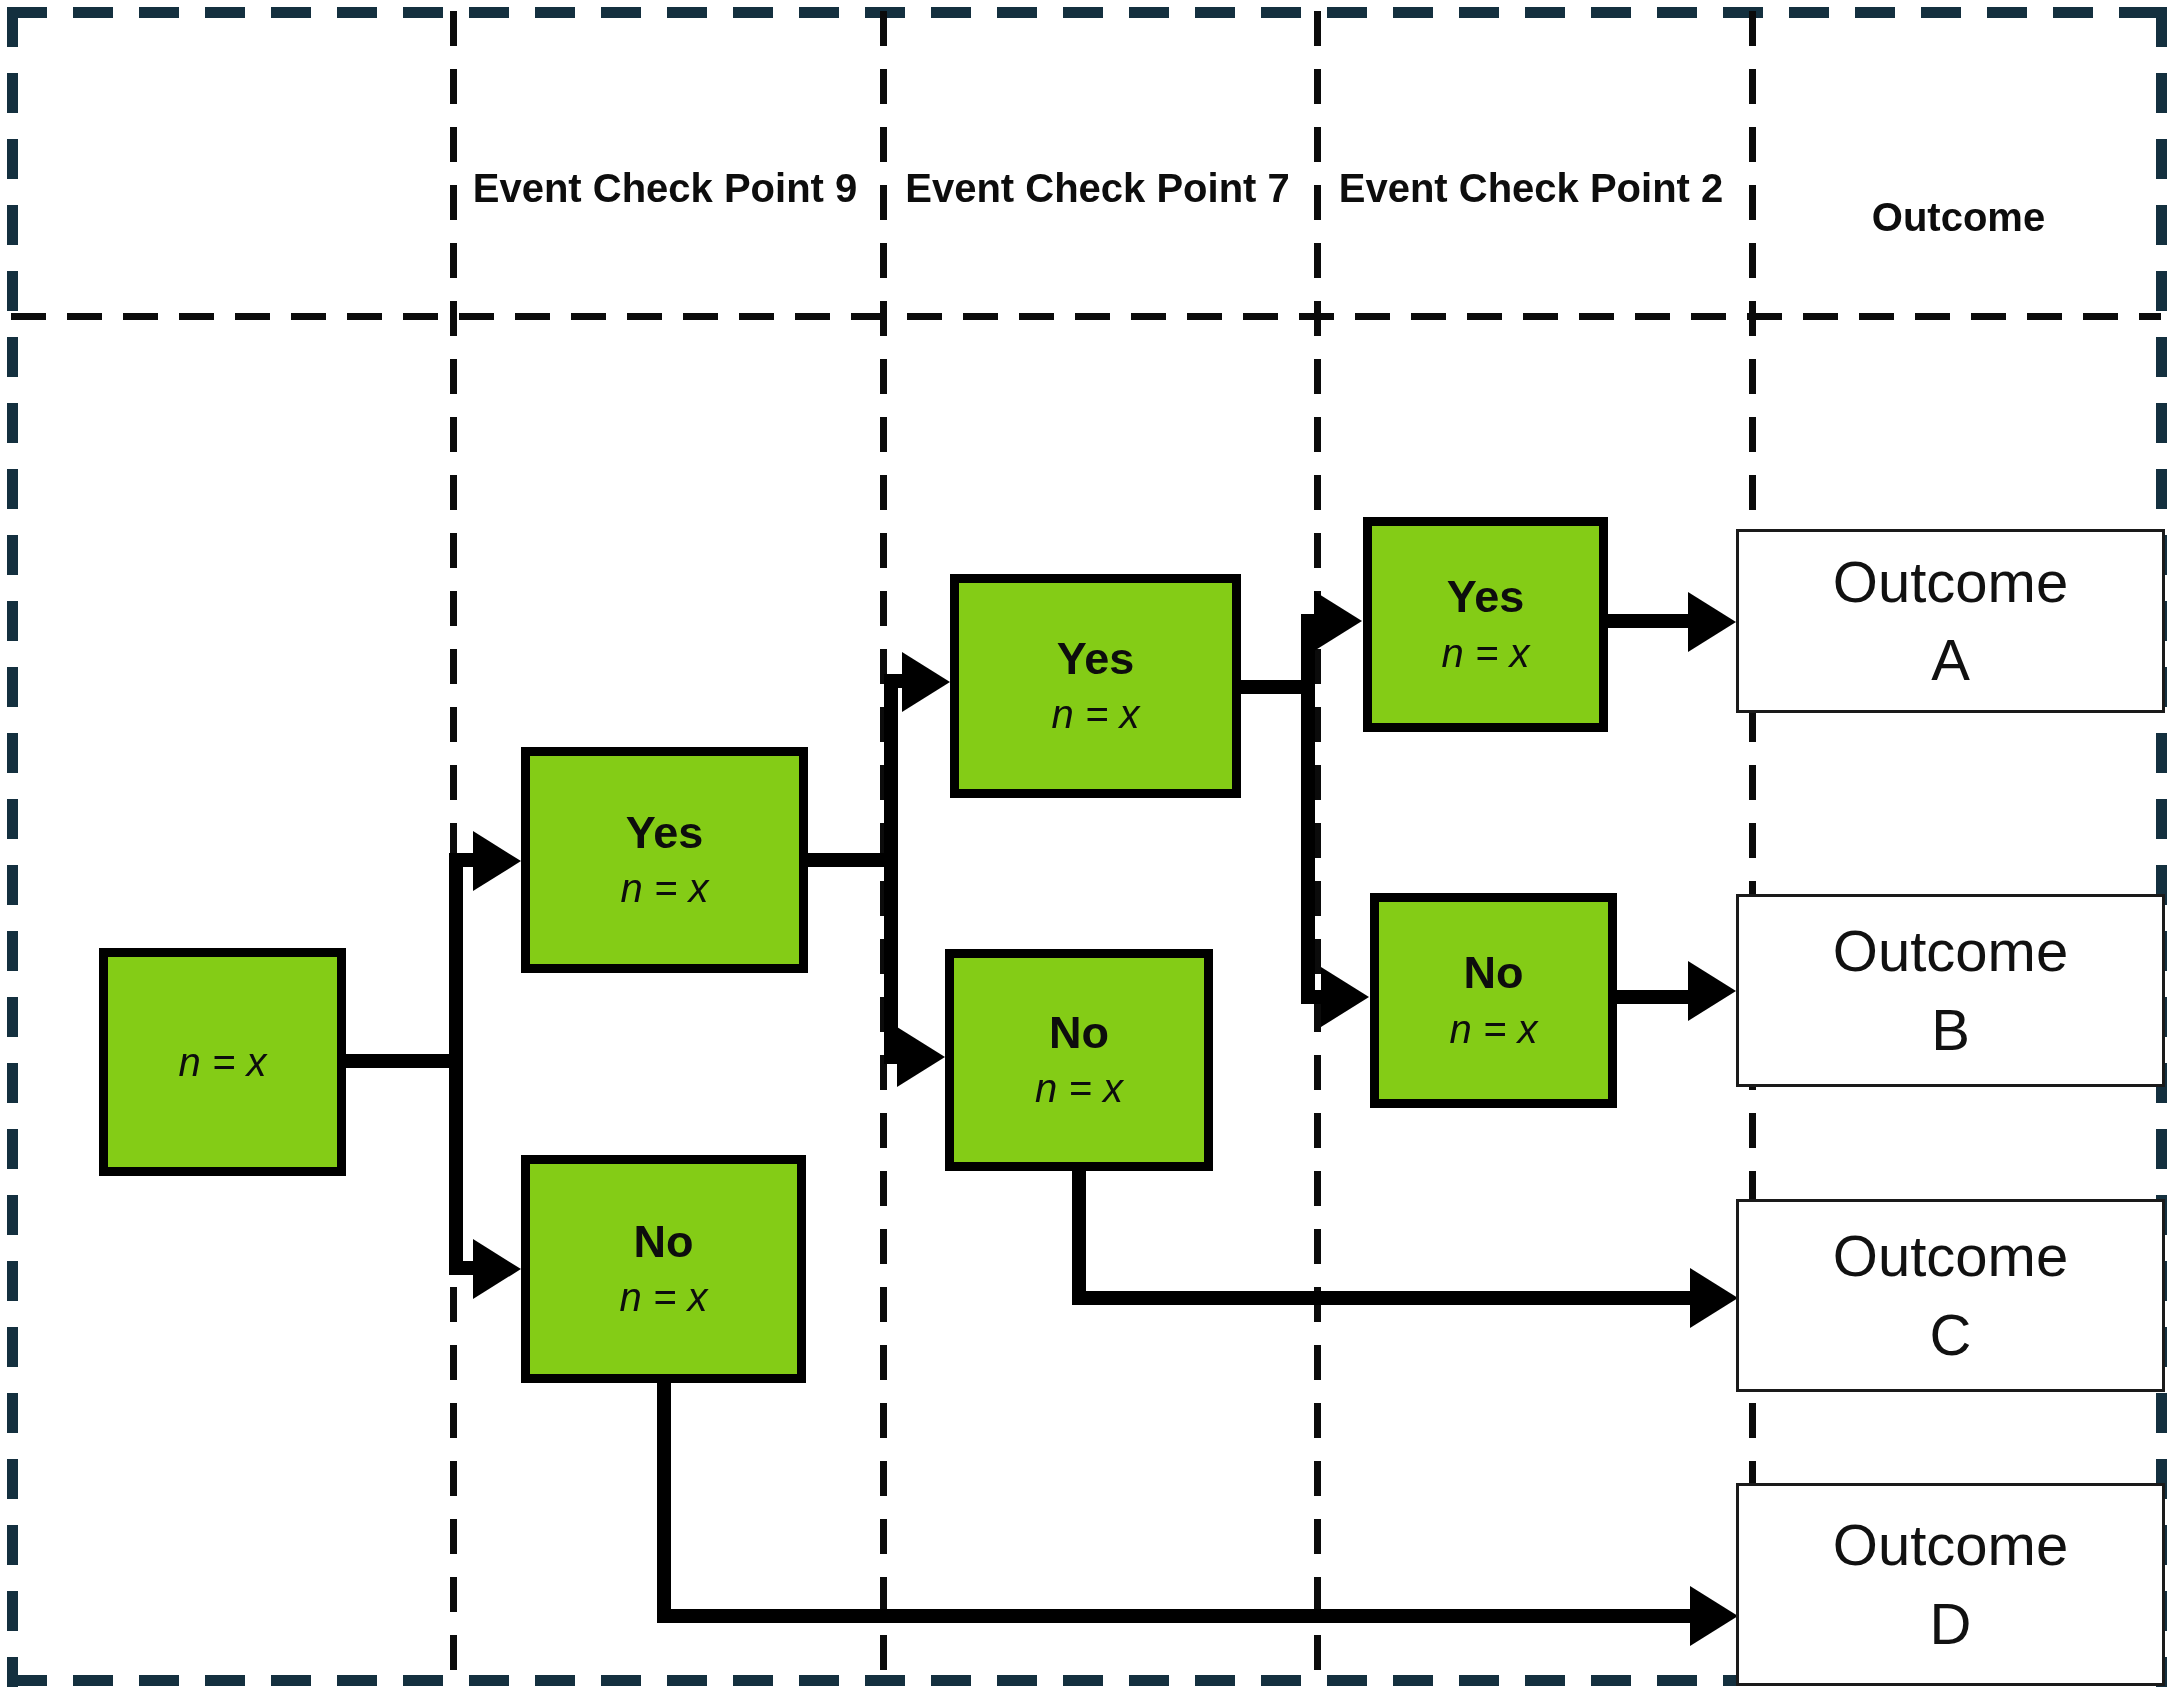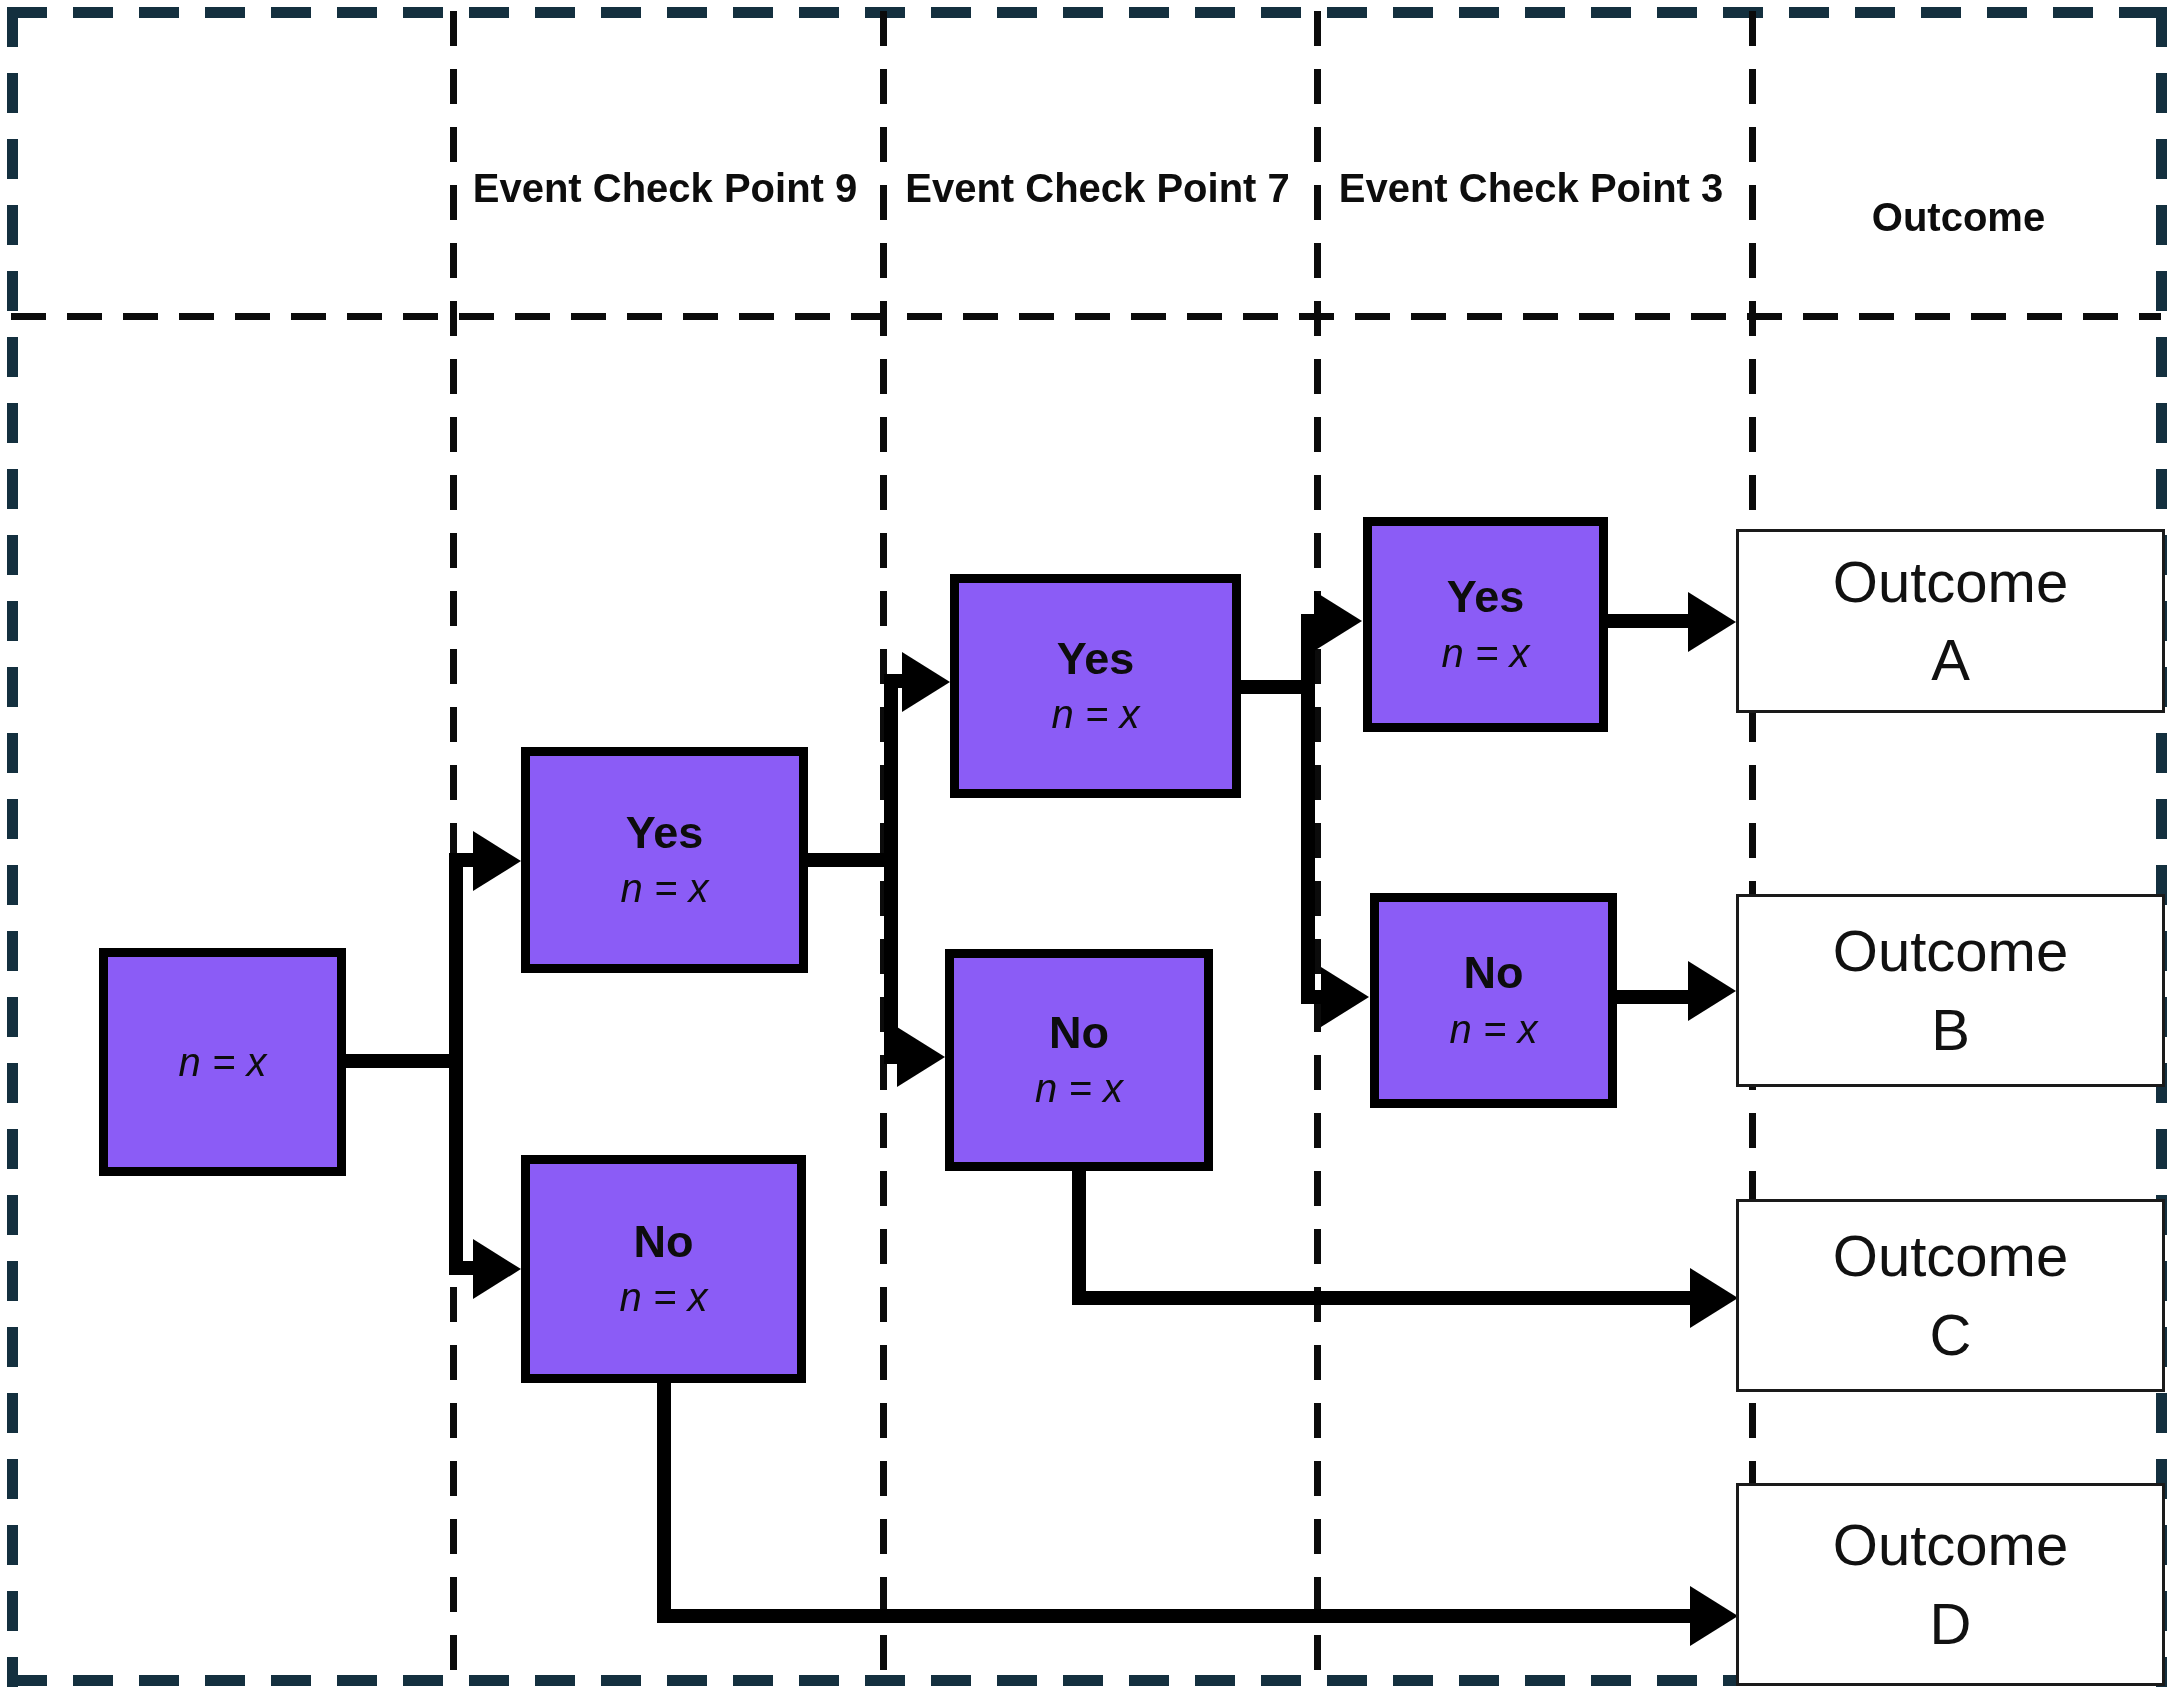--- a/index.html
+++ b/index.html
@@ -27,21 +27,21 @@
     background:repeating-linear-gradient(90deg,#0b0b0b 0 35px,transparent 35px 56px);}
   
   .colhead{position:absolute;z-index:3;text-align:center;
     font-weight:bold;font-size:40px;line-height:1.45;color:#0d0d0d;}
   
   .conn{position:absolute;background:#000;z-index:4;}
   .arrowhead{position:absolute;width:0;height:0;z-index:5;
     border-top:30px solid transparent;border-bottom:30px solid transparent;
     border-left:48px solid #000;}
   
-  .node{position:absolute;z-index:6;background:#8b5cf6;border:9.6px solid #000;
+  .node{position:absolute;z-index:6;background:#84cc16;border:9.6px solid #000;
     display:flex;flex-direction:column;align-items:center;justify-content:center;
     text-align:center;color:#0d0d0d;}
   .node .title{font-weight:bold;font-size:45px;line-height:1.25;}
   .node .sample{font-style:italic;font-size:40px;line-height:1.35;}
   
   .outcome{position:absolute;z-index:6;background:#ffffff;border:3.5px solid #1a1a1a;
     display:flex;flex-direction:column;align-items:center;justify-content:center;
     text-align:center;color:#111;font-size:58px;line-height:1.35;font-weight:400;}
 </style>
 </head>
@@ -56,21 +56,21 @@
 
   <div class="vdiv" style="left:450px;"></div>
   <div class="vdiv" style="left:880px;"></div>
   <div class="vdiv" style="left:1314px;"></div>
   <div class="vdiv" style="left:1749px;"></div>
 
   <div class="hdiv"></div>
 
   <div class="colhead" style="left:450px;top:159px;width:430px;">Event Check Point 9</div>
   <div class="colhead" style="left:880px;top:159px;width:435px;">Event Check Point 7</div>
-  <div class="colhead" style="left:1314px;top:159px;width:434px;">Event Check Point 3</div>
+  <div class="colhead" style="left:1314px;top:159px;width:434px;">Event Check Point 2</div>
   <div class="colhead" style="left:1749px;top:188px;width:419px;">Outcome</div>
 
   <div class="conn" style="left:346px;top:1054px;width:117px;height:14px;"></div>
   <div class="conn" style="left:449px;top:853px;width:14px;height:422px;"></div>
   <div class="conn" style="left:449px;top:853px;width:37px;height:14px;"></div>
   <div class="conn" style="left:449px;top:1261px;width:37px;height:14px;"></div>
   <div class="arrowhead" style="left:473px;top:831px;"></div>
   <div class="arrowhead" style="left:473px;top:1239px;"></div>
 
   <div class="conn" style="left:805px;top:853px;width:93px;height:14px;"></div>

